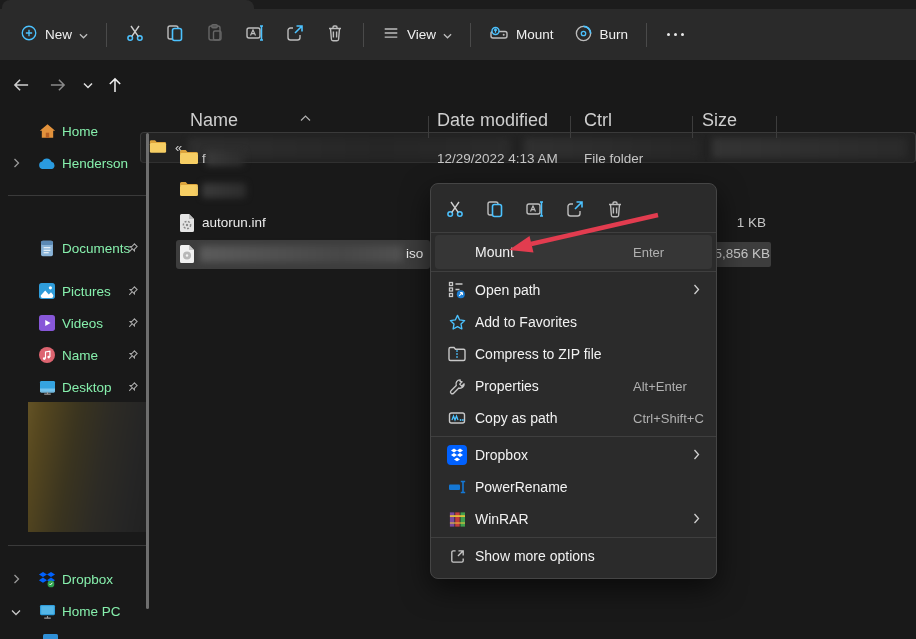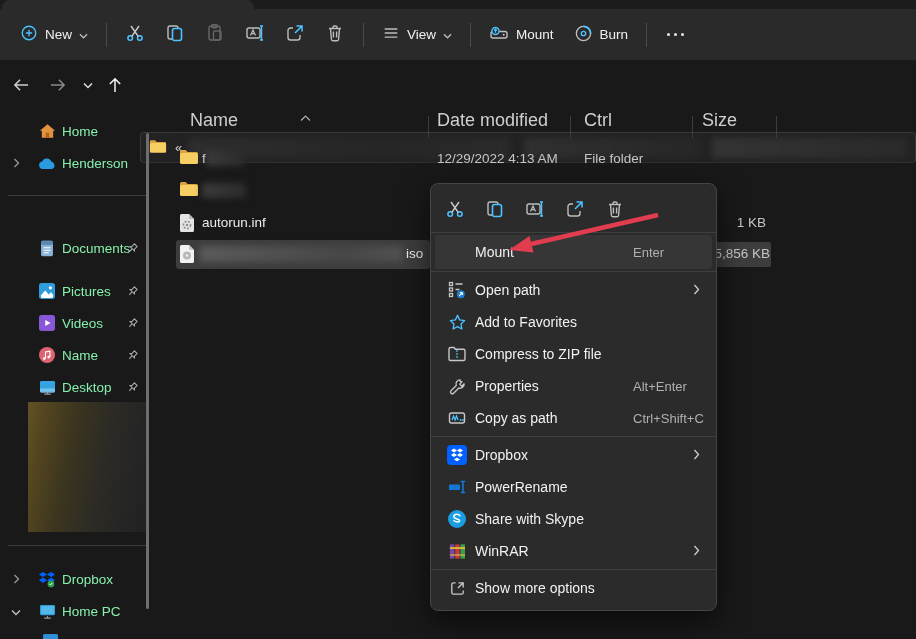--- a/index.html
+++ b/index.html
@@ -513,29 +513,20 @@
       <span class="ctx-ico">
           <svg width="20" height="20" viewBox="0 0 20 20" fill="none">
             <rect x="2" y="7.5" width="11" height="5.5" rx="1" fill="#1477d4"></rect>
             <path d="M16 4.5v11M13.8 4.5h4.4M13.8 15.5h4.4" stroke="#1477d4" stroke-width="1.6"></path>
           </svg>
         </span>
       <span class="ctx-label">PowerRename</span>
     </div>
     <div class="ctx-item">
       <span class="ctx-ico">
-          <svg width="20" height="20" viewBox="0 0 20 20">
-            <circle cx="10" cy="10" r="9" fill="#1b9de2"></circle>
-            <path d="M13 6.8c-.6-1-1.7-1.6-3-1.6-1.9 0-3.2 1-3.2 2.4 0 3 5.8 1.8 5.8 3.9 0 .9-.9 1.5-2.3 1.5-1.5 0-2.6-.6-3.4-1.5" stroke="#fff" stroke-width="1.5" fill="none" stroke-linecap="round"></path>
-          </svg>
-        </span>
-      <span class="ctx-label">Share with Skype</span>
-    </div>
-    <div class="ctx-item">
-      <span class="ctx-ico">
           <svg width="19" height="19" viewBox="0 0 20 20">
             <rect x="2" y="2.5" width="4.7" height="15" fill="#7a4a9e"></rect>
             <rect x="7.6" y="2.5" width="4.7" height="15" fill="#c43c3c"></rect>
             <rect x="13.2" y="2.5" width="4.7" height="15" fill="#3f9e4d"></rect>
             <rect x="2" y="5.5" width="15.9" height="1.8" fill="#e8c23a"></rect>
             <rect x="2" y="13" width="15.9" height="1.4" fill="#e8c23a" opacity=".8"></rect>
           </svg>
         </span>
       <span class="ctx-label">WinRAR</span>
       <span class="ctx-sub"><svg width="7" height="11" viewBox="0 0 7 11" fill="none" stroke="#cfcfcf" stroke-width="1.3">

